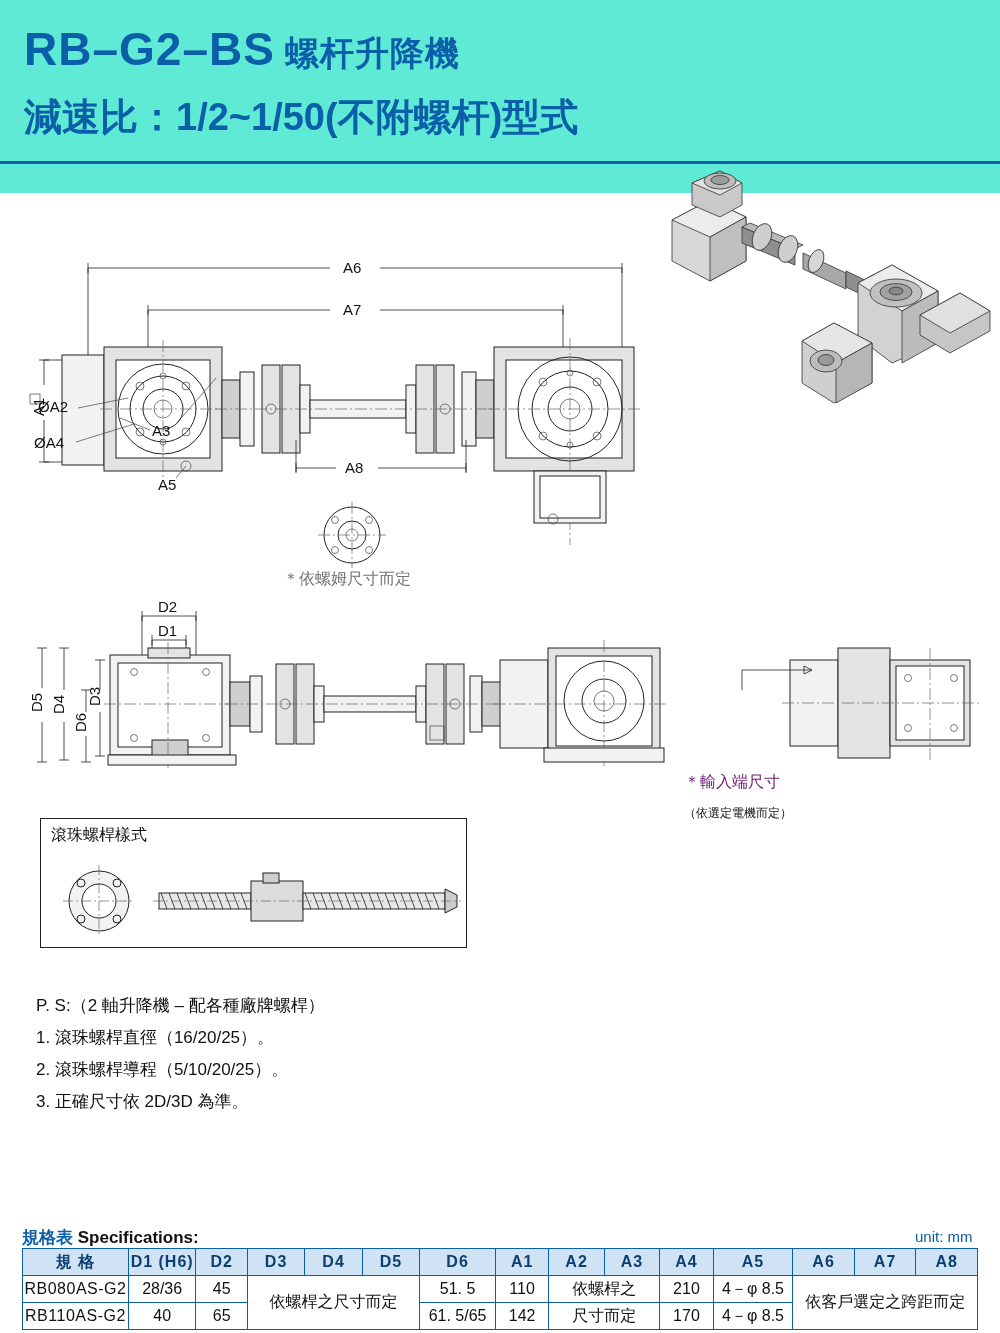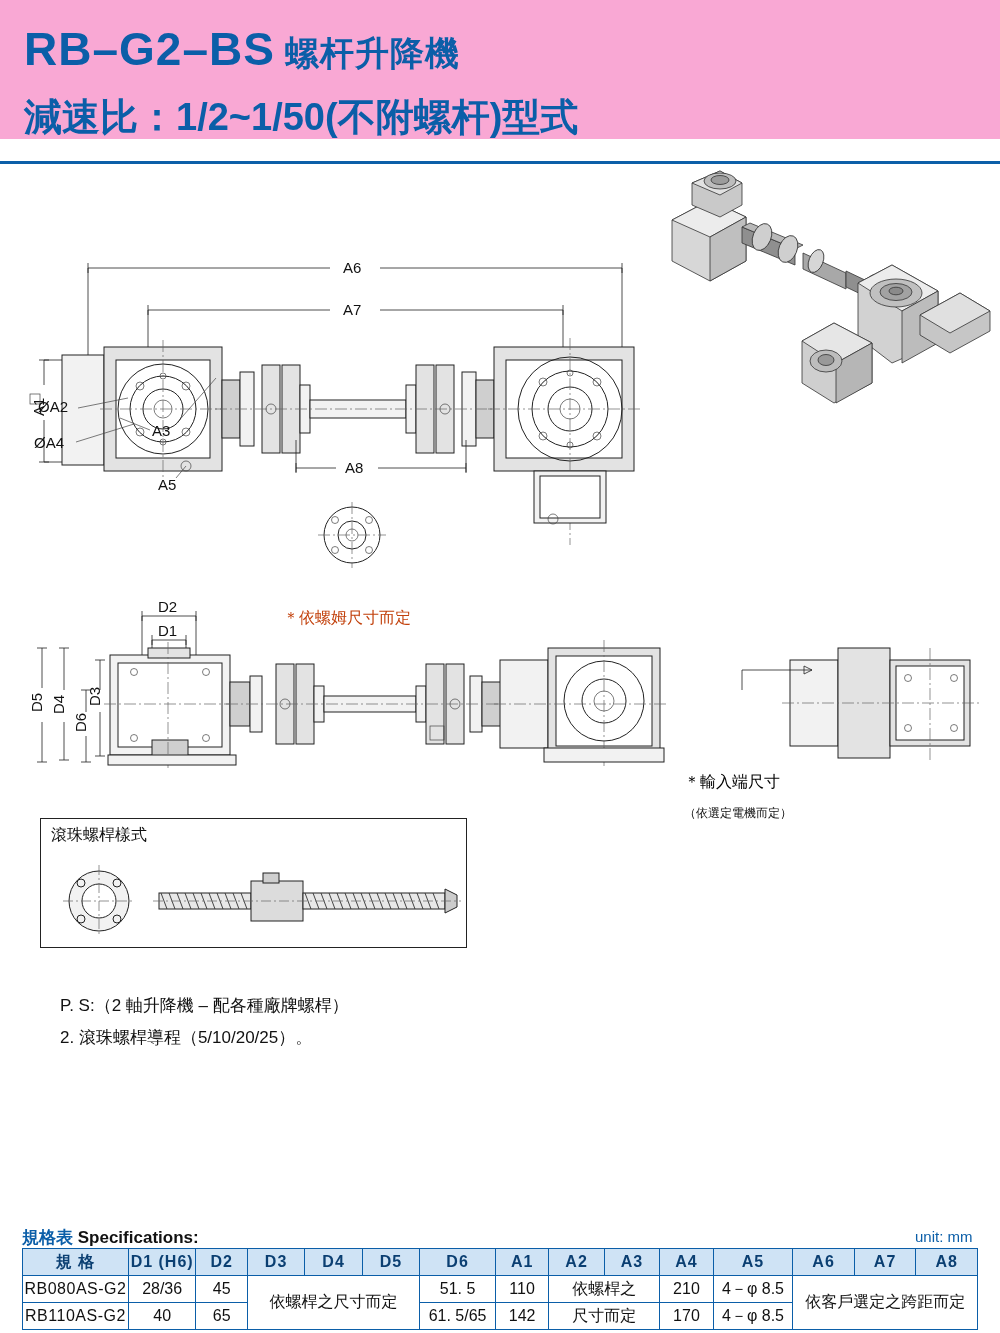--- a/index.html
+++ b/index.html
@@ -5,22 +5,22 @@
   html,body{margin:0;padding:0;}
   body{
     width:1000px;height:1333px;background:#ffffff;
     font-family:"Liberation Sans","DejaVu Sans",sans-serif;
     color:#111;position:relative;overflow:hidden;
   }
   .page{position:absolute;inset:0;}
 
   
   .header{
-    position:absolute;left:0;top:0;width:1000px;height:139px;
-    background:#f9a8d4;
+    position:absolute;left:0;top:0;width:1000px;height:193px;
+    background:#5eead4;
   }
   .header .h-rule{
     position:absolute;left:0;top:161px;width:1000px;height:3px;background:#0c5fa8;
   }
   .title1{
     position:absolute;left:24px;top:22px;
     color:#0b5ea8;font-weight:bold;font-size:44px;letter-spacing:1px;
     white-space:nowrap;
   }
   .title1 .t-model{font-size:46px;}
@@ -32,22 +32,22 @@
 
   
   .lbl{position:absolute;white-space:nowrap;}
   .dim-label{left:26px;top:208px;font-size:19px;color:#0b5ea8;font-weight:bold;}
   .dim-label .en{color:#111;font-weight:bold;}
 
   .spec-label{left:22px;top:1226px;font-size:17px;color:#0b5ea8;font-weight:bold;}
   .spec-label .en{color:#111;font-weight:bold;}
   .unit-label{left:915px;top:1228px;font-size:15px;color:#0b5ea8;}
 
-  .note-star1{left:283px;top:608px;font-size:16px;color:#c2410c;}
-  .note-star2{left:684px;top:772px;font-size:16px;color:#000000;text-align:right;}
+  .note-star1{left:283px;top:569px;font-size:16px;color:#737373;}
+  .note-star2{left:684px;top:772px;font-size:16px;color:#701a75;text-align:right;}
   .note-star3{left:684px;top:805px;font-size:12px;color:#111;}
 
   
   svg.draw{position:absolute;left:0;top:0;width:1000px;height:1333px;}
   .ln{stroke:#222;fill:none;stroke-width:1;}
   .ln-thin{stroke:#444;fill:none;stroke-width:0.7;}
   .ln-ctr{stroke:#666;fill:none;stroke-width:0.7;stroke-dasharray:12 3 2 3;}
   .ln-dim{stroke:#222;fill:none;stroke-width:0.8;}
   .fill-l{fill:#f2f2f2;stroke:#222;stroke-width:1;}
   .fill-m{fill:#e3e3e3;stroke:#222;stroke-width:1;}
@@ -59,21 +59,21 @@
   .bs-box{
     position:absolute;left:40px;top:818px;width:425px;height:128px;
     border:1px solid #222;background:#fff;
   }
   .bs-box .bs-title{
     position:absolute;left:10px;top:6px;font-size:16px;color:#111;
   }
 
   
   .notes{position:absolute;left:36px;top:990px;width:560px;}
-  .notes div{font-size:17px;color:#111;line-height:32px;white-space:nowrap;margin-left:24px;}
+  .notes div{font-size:17px;color:#111;line-height:32px;white-space:nowrap;}
 
   
   table.spec{
     position:absolute;left:22px;top:1248px;border-collapse:collapse;
     font-size:16px;width:956px;
   }
   table.spec th,table.spec td{
     border:1px solid #0b5ea8;text-align:center;color:#111;
     padding:0;height:26px;
   }
@@ -393,21 +393,23 @@
           <path d="M264 74 l6 16 M272 74 l6 16 M280 74 l6 16 M288 74 l6 16 M296 74 l6 16 M304 74 l6 16 M312 74 l6 16 M320 74 l6 16 M328 74 l6 16 M336 74 l6 16 M344 74 l6 16 M352 74 l6 16 M360 74 l6 16 M368 74 l6 16 M376 74 l6 16 M384 74 l6 16 M392 74 l6 16"></path>
         </g>
         <polygon points="404,70 416,76 416,88 404,94" fill="#cccccc"></polygon>
         <line x1="112" y1="82" x2="420" y2="82" stroke="#666" stroke-dasharray="10 3 2 3" stroke-width="0.7"></line>
       </g>
     </svg>
   </div>
 
   <div class="notes">
     <div>P. S:（2 軸升降機 – 配各種廠牌螺桿）</div>
+    <div>1. 滾珠螺桿直徑（16/20/25）。</div>
     <div>2. 滾珠螺桿導程（5/10/20/25）。</div>
+    <div>3. 正確尺寸依 2D/3D 為準。</div>
   </div>
 
   <div class="lbl spec-label">
     <span>規格表</span>
     <span class="en">Specifications:</span>
   </div>
   <div class="lbl unit-label">unit: mm</div>
 
   <table class="spec">
     <thead>

